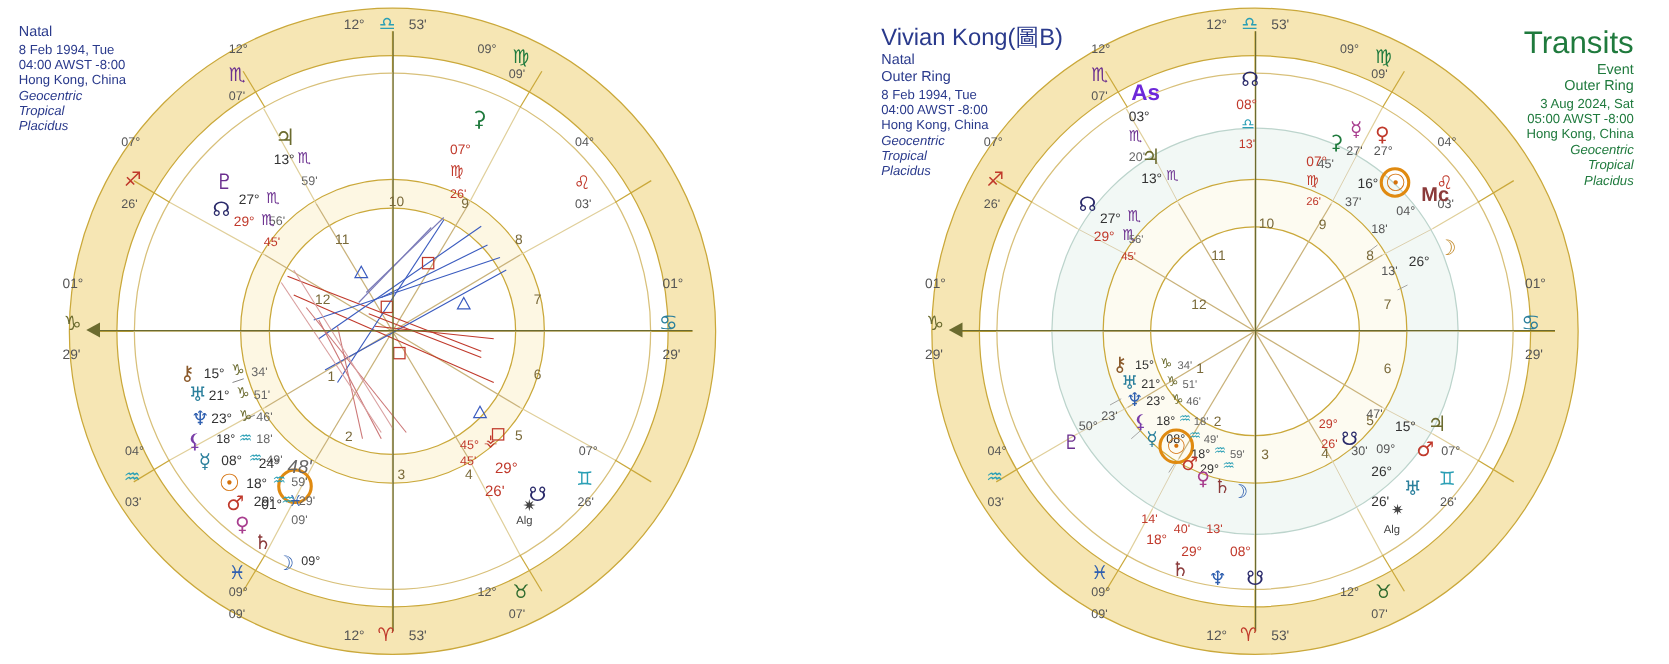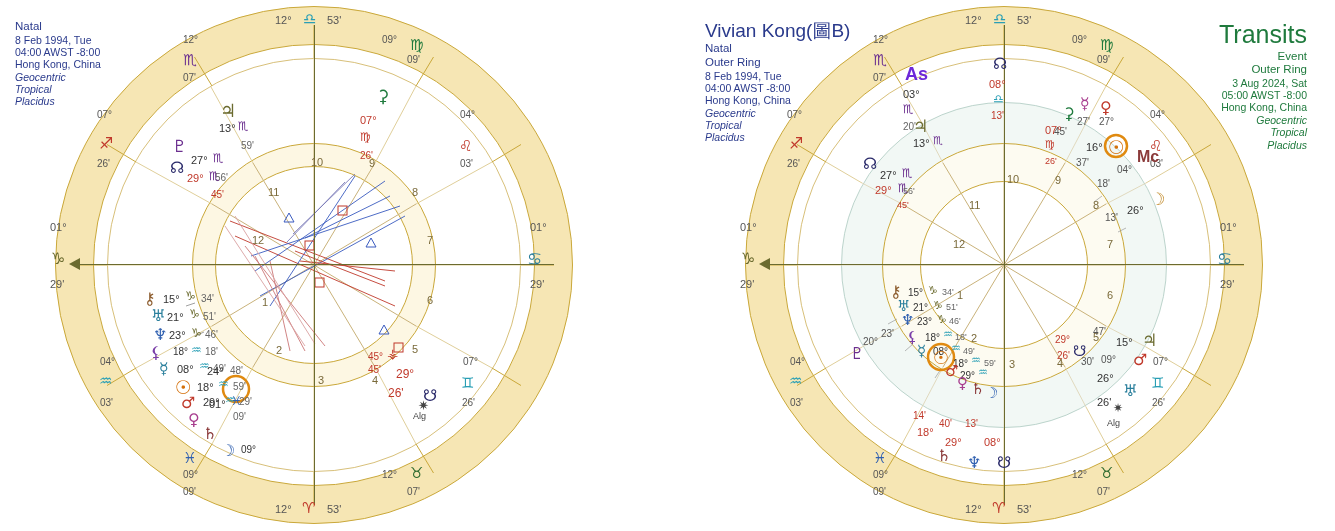--- a/index.html
+++ b/index.html
@@ -250,21 +250,21 @@
     <div class="g" style="left:163px;top:371px;font-size:12px;color:#2a9fb5;">♒</div>
     <div class="lbl" style="left:178px;top:375px;font-size:10px;color:#666;">59'</div>
 
     <div class="g" style="left:126px;top:387px;font-size:16px;color:#c0392b;">♂</div>
     <div class="lbl" style="left:148px;top:390px;font-size:11px;color:#333;">29°</div>
     <div class="g" style="left:170px;top:387px;font-size:12px;color:#2a9fb5;">♒</div>
     <div class="lbl" style="left:184px;top:390px;font-size:10px;color:#666;">29'</div>
 
     <div class="g" style="left:133px;top:404px;font-size:16px;color:#a83e8f;">♀</div>
     <div class="lbl" style="left:152px;top:359px;font-size:11px;color:#333;">24°</div>
-    <div class="lbl" style="left:175px;top:359px;font-size:10px;color:#666;">48'</div>
+    <div class="lbl" style="left:175px;top:359px;font-size:15px;color:#666;font-style:italic;">48'</div>
 
     <div class="g" style="left:148px;top:418px;font-size:16px;color:#8b3a3a;">♄</div>
     <div class="lbl" style="left:154px;top:392px;font-size:11px;color:#333;">01°</div>
     <div class="g" style="left:176px;top:388px;font-size:12px;color:#3060b0;">♓</div>
     <div class="lbl" style="left:178px;top:405px;font-size:10px;color:#666;">09'</div>
 
     <div class="g" style="left:166px;top:435px;font-size:16px;color:#3060b0;">☽</div>
     <div class="lbl" style="left:186px;top:438px;font-size:10px;color:#333;">09°</div>
 
     <div class="g" style="left:117px;top:130px;font-size:17px;color:#6b2f8f;">♇</div>
@@ -505,21 +505,21 @@
 
     <div class="g" style="left:222px;top:447px;font-size:16px;color:#3060b0;">♆</div>
     <div class="lbl" style="left:200px;top:430px;font-size:11px;color:#c0392b;">29°</div>
     <div class="lbl" style="left:194px;top:412px;font-size:10px;color:#c0392b;text-align:right;">40'</div>
 
     <div class="g" style="left:192px;top:440px;font-size:16px;color:#8b3a3a;">♄</div>
     <div class="lbl" style="left:172px;top:420px;font-size:11px;color:#c0392b;">18°</div>
     <div class="lbl" style="left:168px;top:404px;font-size:10px;color:#c0392b;">14'</div>
 
     <div class="g" style="left:105px;top:338px;font-size:16px;color:#6b2f8f;">♇</div>
-    <div class="lbl" style="left:118px;top:330px;font-size:10px;color:#555;">20°</div>
+    <div class="lbl" style="left:118px;top:330px;font-size:10px;color:#555;">50°</div>
     <div class="lbl" style="left:136px;top:322px;font-size:10px;color:#555;">23'</div>
 
     <div class="g" style="left:145px;top:276px;font-size:16px;color:#8b5a2b;">⚷</div>
     <div class="lbl" style="left:163px;top:281px;font-size:10px;color:#333;">15°</div>
     <div class="g" style="left:183px;top:278px;font-size:11px;color:#6b6b2f;">♑</div>
     <div class="lbl" style="left:197px;top:281px;font-size:9px;color:#666;">34'</div>
 
     <div class="g" style="left:152px;top:291px;font-size:15px;color:#2a7f9c;">♅</div>
     <div class="lbl" style="left:168px;top:296px;font-size:10px;color:#333;">21°</div>
     <div class="g" style="left:188px;top:293px;font-size:11px;color:#6b6b2f;">♑</div>

